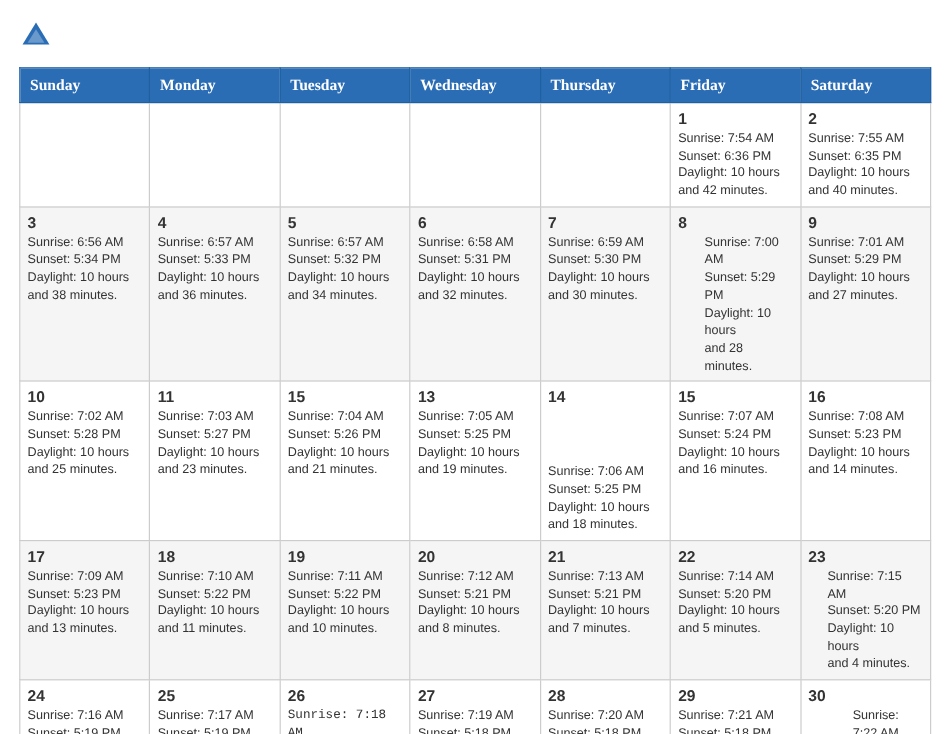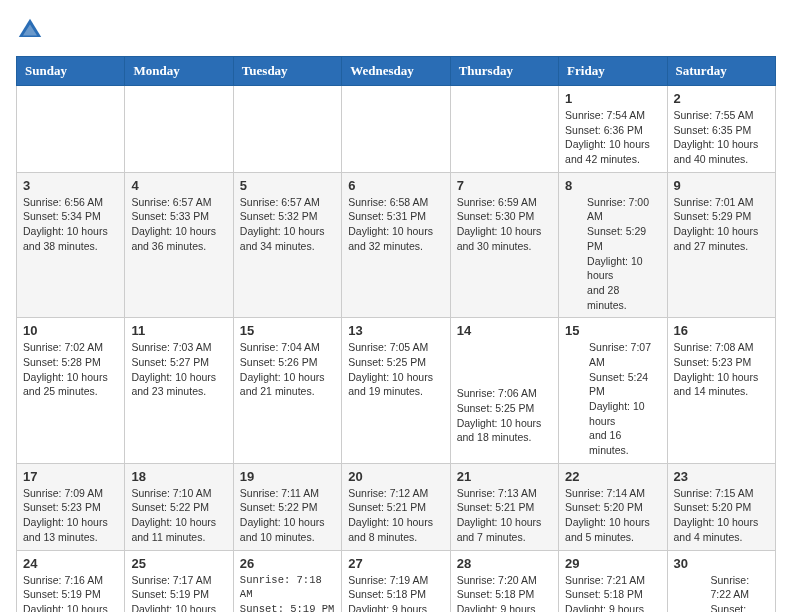--- a/index.html
+++ b/index.html
@@ -234,21 +234,21 @@
         </td>
         <td>
           <span class="day-number">14</span>
           <div class="day-info" style="white-space: pre-line; margin-top: 48px;">Sunrise: 7:06 AM
 Sunset: 5:25 PM
 Daylight: 10 hours
 and 18 minutes.</div>
         </td>
         <td>
           <span class="day-number">15</span>
-          <div class="day-info" style="white-space: pre-line; margin-left: 24px;">Sunrise: 7:07 AM
+          <div class="day-info" style="white-space: pre-line;">Sunrise: 7:07 AM
 Sunset: 5:24 PM
 Daylight: 10 hours
 and 16 minutes.</div>
         </td>
         <td>
           <span class="day-number">16</span>
           <div class="day-info" style="white-space: pre-line;">Sunrise: 7:08 AM
 Sunset: 5:23 PM
 Daylight: 10 hours
 and 14 minutes.</div>
@@ -292,21 +292,21 @@
         </td>
         <td>
           <span class="day-number">22</span>
           <div class="day-info" style="white-space: pre-line;">Sunrise: 7:14 AM
 Sunset: 5:20 PM
 Daylight: 10 hours
 and 5 minutes.</div>
         </td>
         <td>
           <span class="day-number">23</span>
-          <div class="day-info" style="white-space: pre-line;">Sunrise: 7:15 AM
+          <div class="day-info" style="white-space: pre-line; margin-left: 16px;">Sunrise: 7:15 AM
 Sunset: 5:20 PM
 Daylight: 10 hours
 and 4 minutes.</div>
         </td>
       </tr>
       <tr>
         <td>
           <span class="day-number">24</span>
           <div class="day-info" style="white-space: pre-line;">Sunrise: 7:16 AM
 Sunset: 5:19 PM

